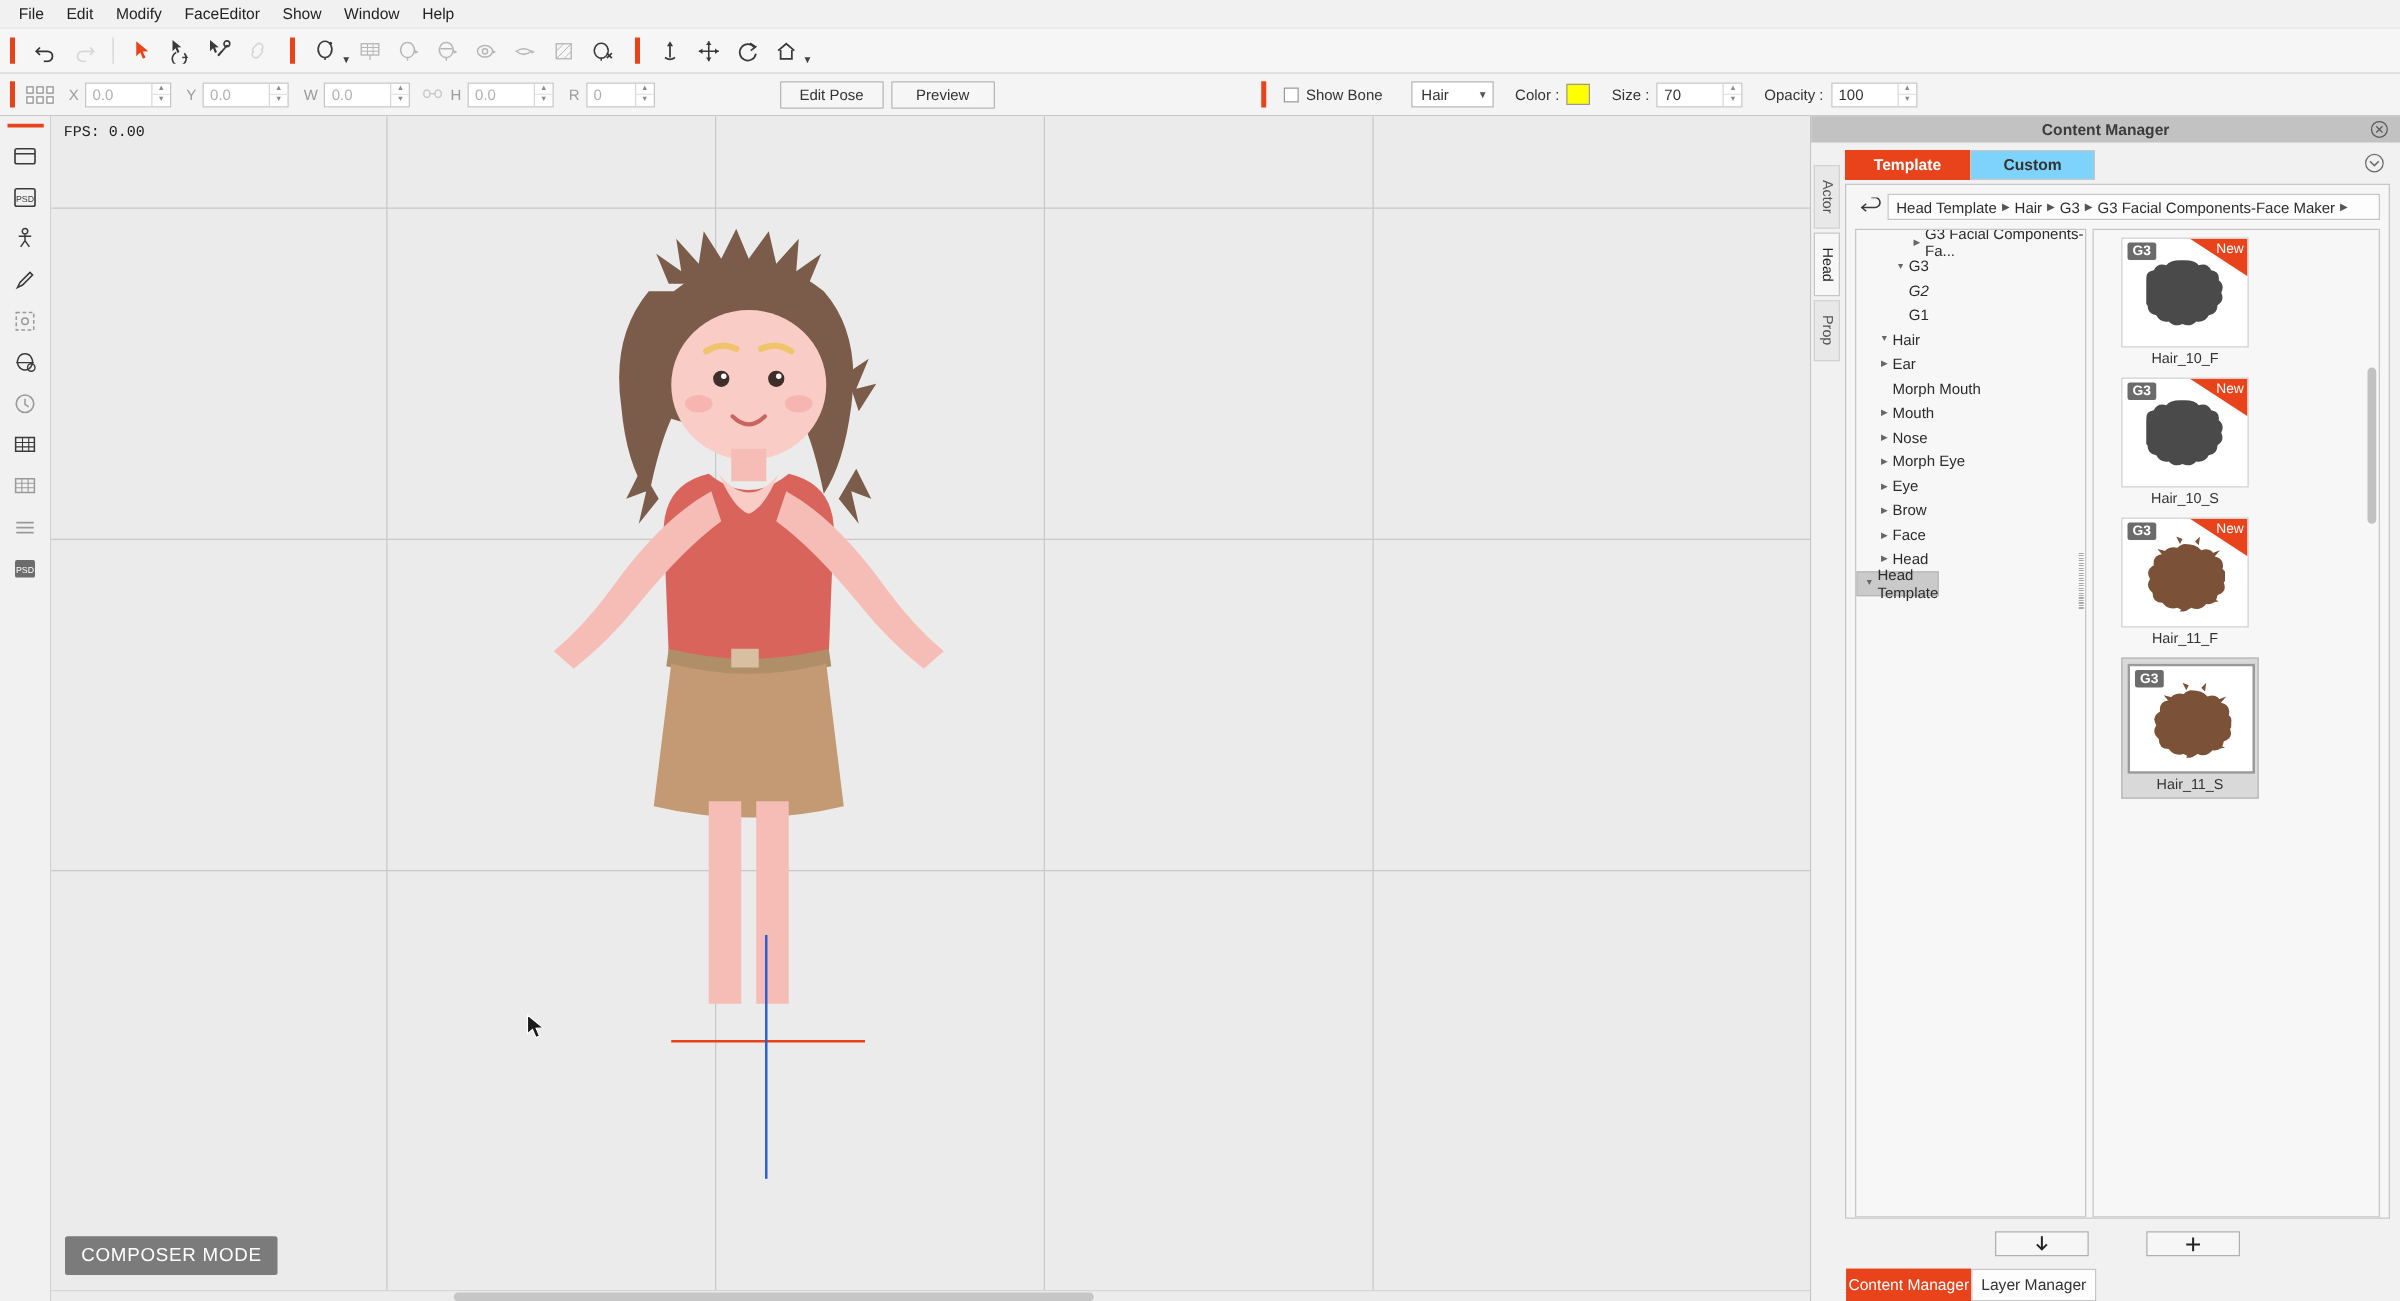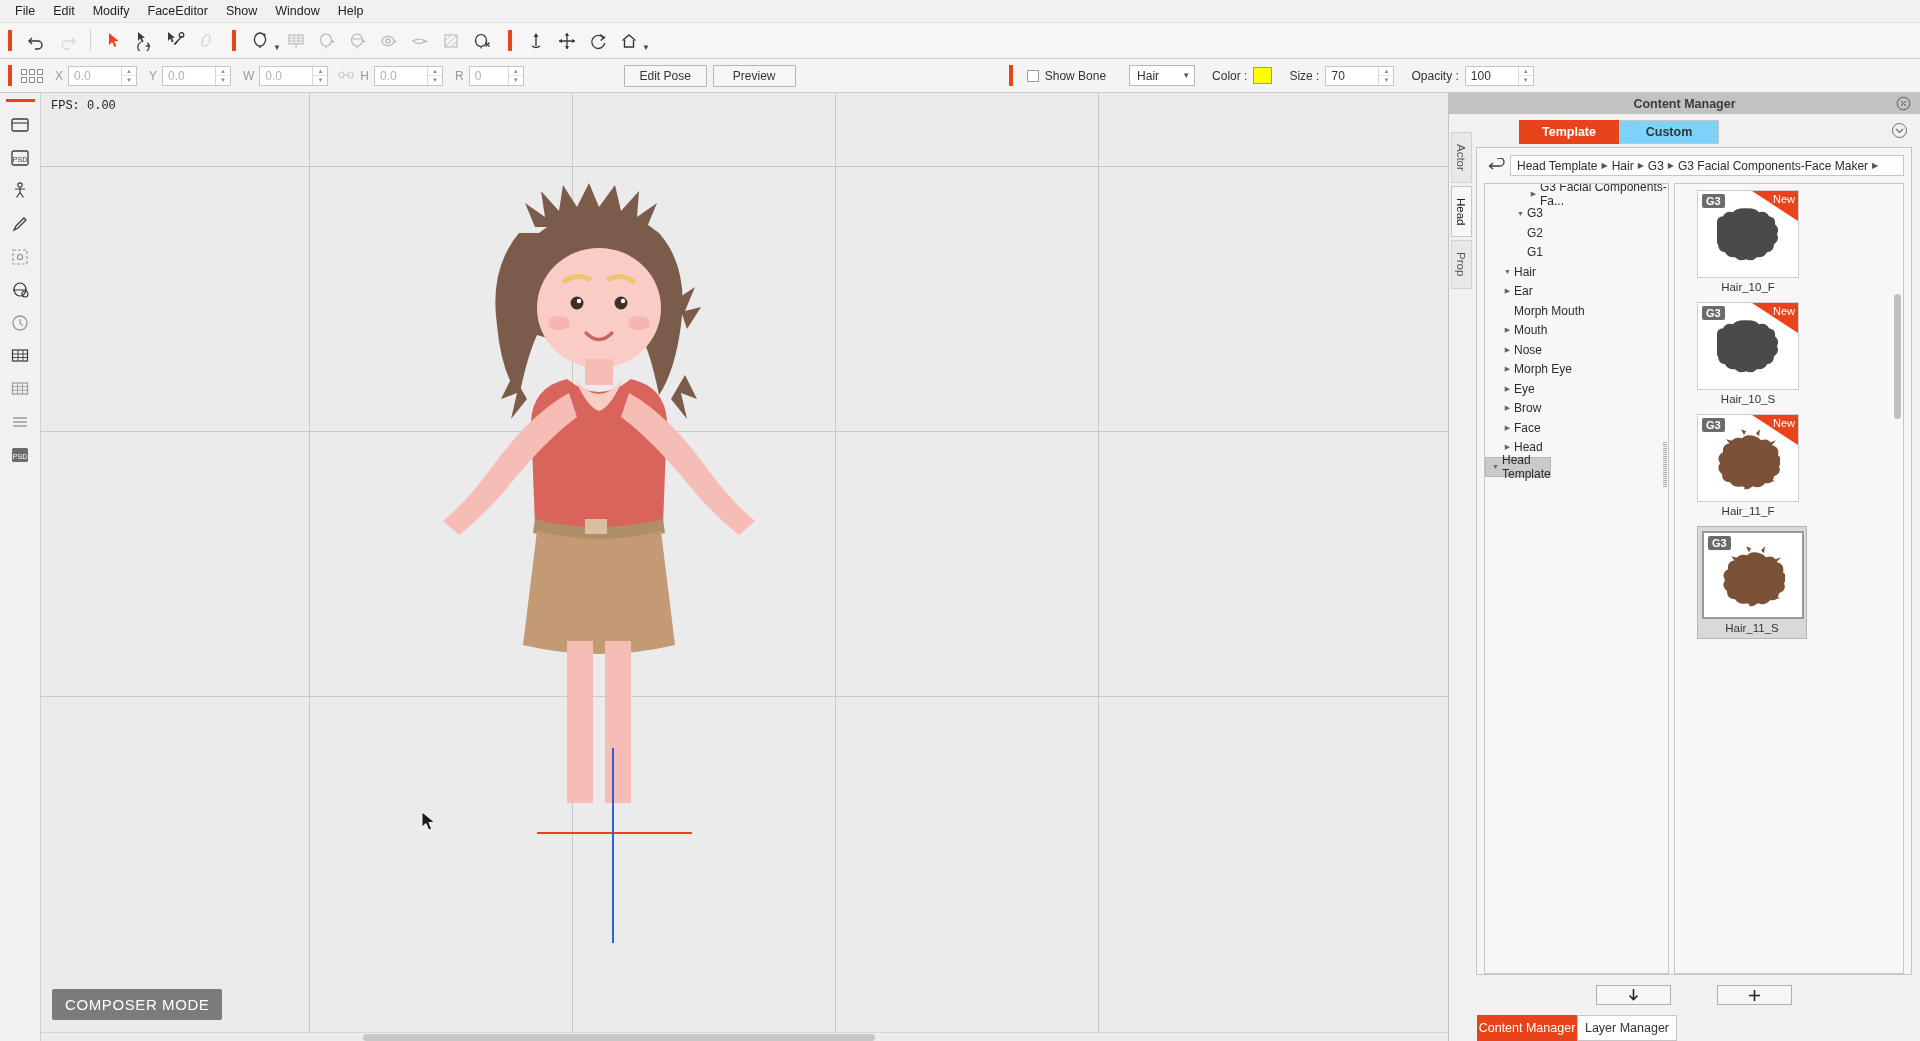--- a/index.html
+++ b/index.html
@@ -142,21 +142,21 @@
     display: flex; align-items: center; justify-content: center;
   }
   .vtab.active { background: #f7f7f7; color: #222; border-color: #c6c6c6; }
 
   .cm-main { flex: 1; display: flex; flex-direction: column; min-width: 0; padding: 6px 8px 0 3px; }
   .tabrow { display: flex; align-items: center; flex: none; height: 24px; }
   .ttab {
     width: 100px; height: 24px; display: flex; align-items: center; justify-content: center;
     font-size: 12.5px; font-weight: bold; border: 1px solid #c6c6c6; background: #7dd3fc; color: #333;
   }
-  .ttab.active { background: #e8431b; color: #fff; border-color: #e8431b; margin-left: 43px; }
+  .ttab.active { background: #e8431b; color: #fff; border-color: #e8431b; }
   .collapse-ico { margin-left: auto; margin-right: 4px; }
 
   .cm-inner { flex: 1; border: 1px solid #c6c6c6; background: #f6f6f6; margin-top: 3px; display: flex; flex-direction: column; min-height: 0; padding: 7px 7px 0 7px; }
   .breadrow { display: flex; align-items: center; flex: none; margin-bottom: 7px; }
   .back-ico { width: 26px; display: flex; align-items: center; justify-content: center; flex: none; }
   .bread {
     flex: 1; height: 21px; border: 1px solid #c6c6c6; background: #fdfdfd;
     display: flex; align-items: center; padding: 0 6px; gap: 4px; font-size: 12px; color: #2c2c2c; overflow: hidden;
   }
   .bread .arw { font-size: 8px; color: #555; }
@@ -653,21 +653,21 @@
               <div class="tree" id="treeBox">
 
               <div class="tnode" style="padding-left: 42px;">
                     <span class="tw">▶</span>
                     <span>G3 Facial Components-Fa...</span>
                   </div>
                   <div class="tnode" style="padding-left: 29px;">
                     <span class="tw">▼</span>
                     <span>G3</span>
                   </div>
-                  <div class="tnode" style="padding-left: 29px;">
+                  <div class="tnode" style="padding-left: 29px; font-style: italic;">
                     <span class="tw"></span>
                     <span>G2</span>
                   </div>
                   <div class="tnode" style="padding-left: 29px;">
                     <span class="tw"></span>
                     <span>G1</span>
                   </div>
                   <div class="tnode" style="padding-left: 16px;">
                     <span class="tw">▼</span>
                     <span>Hair</span>

